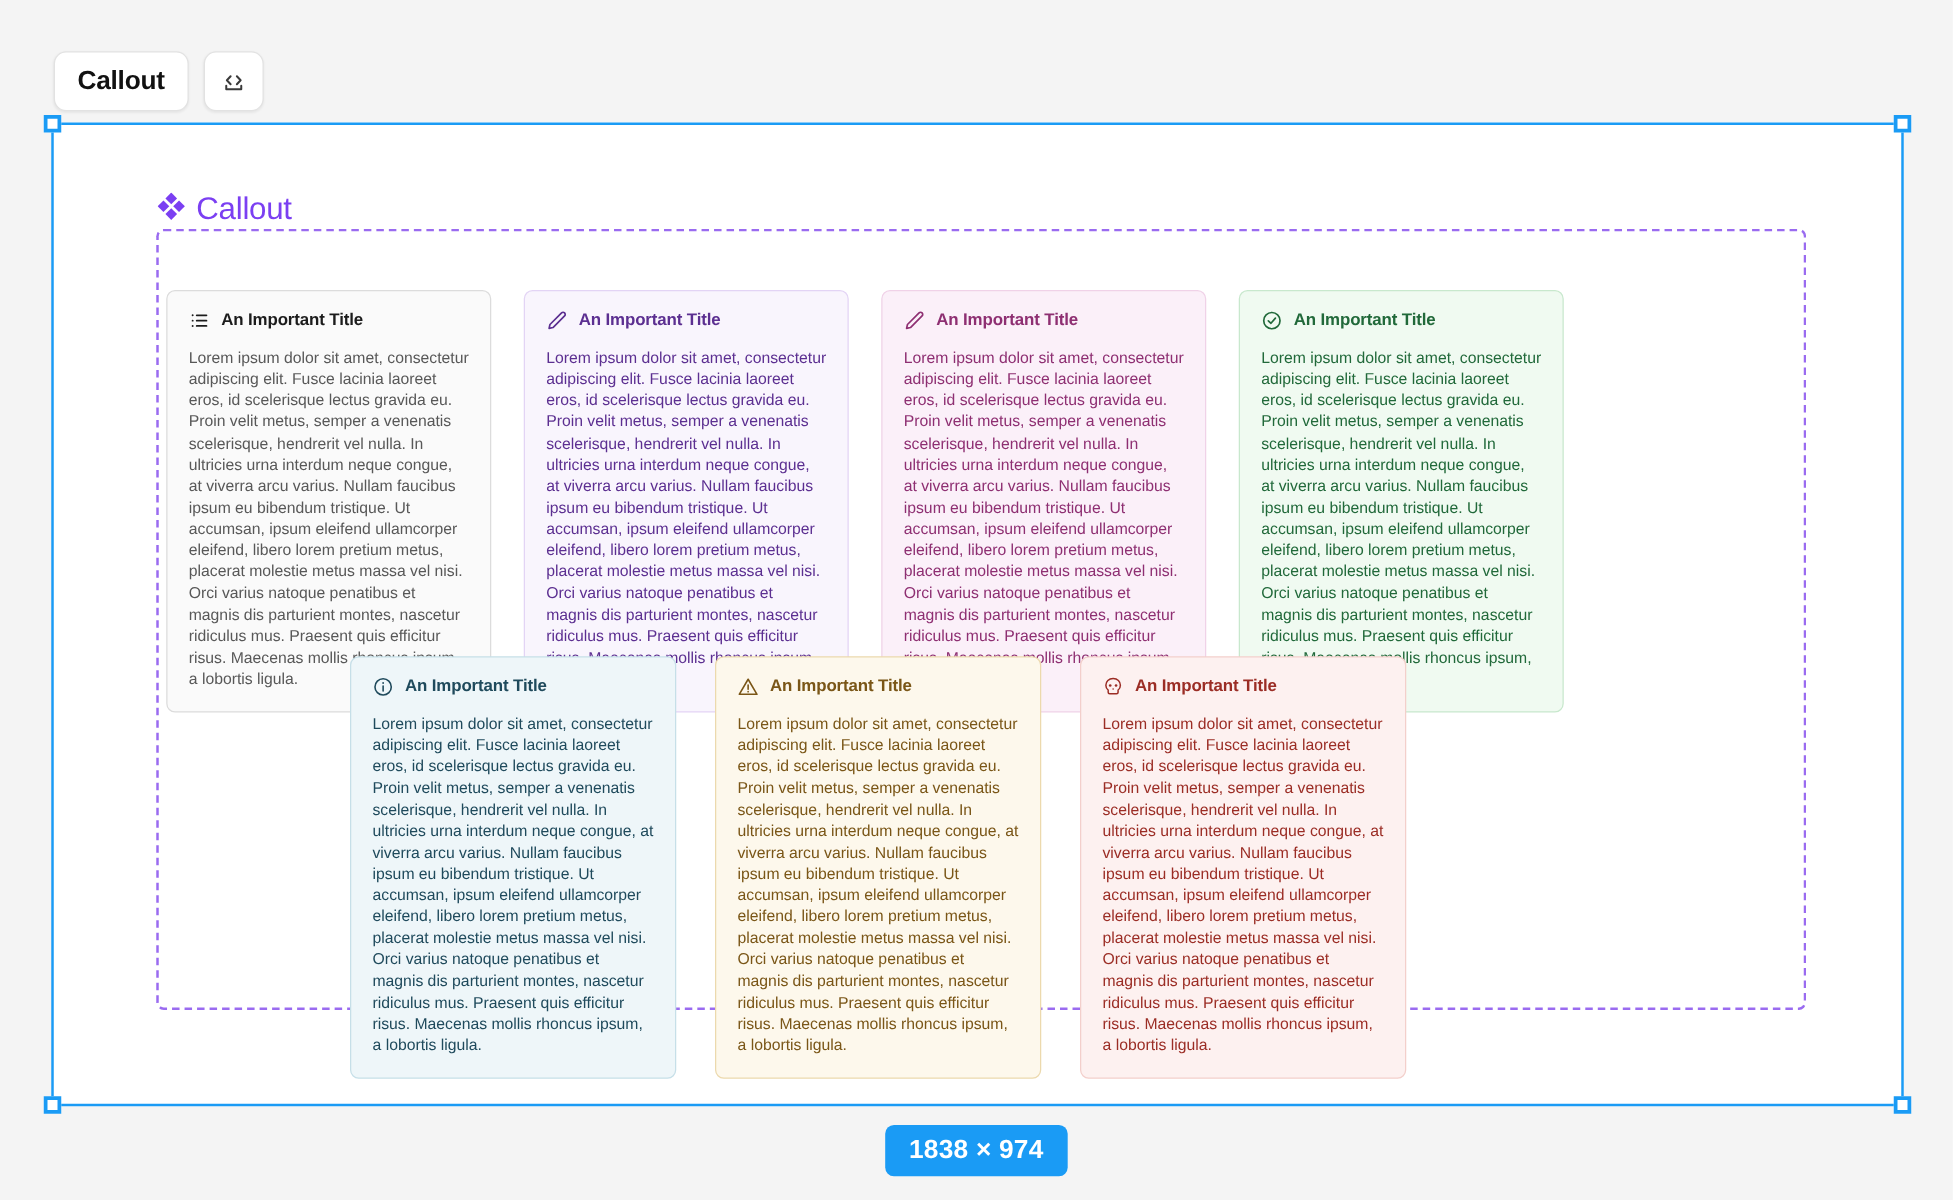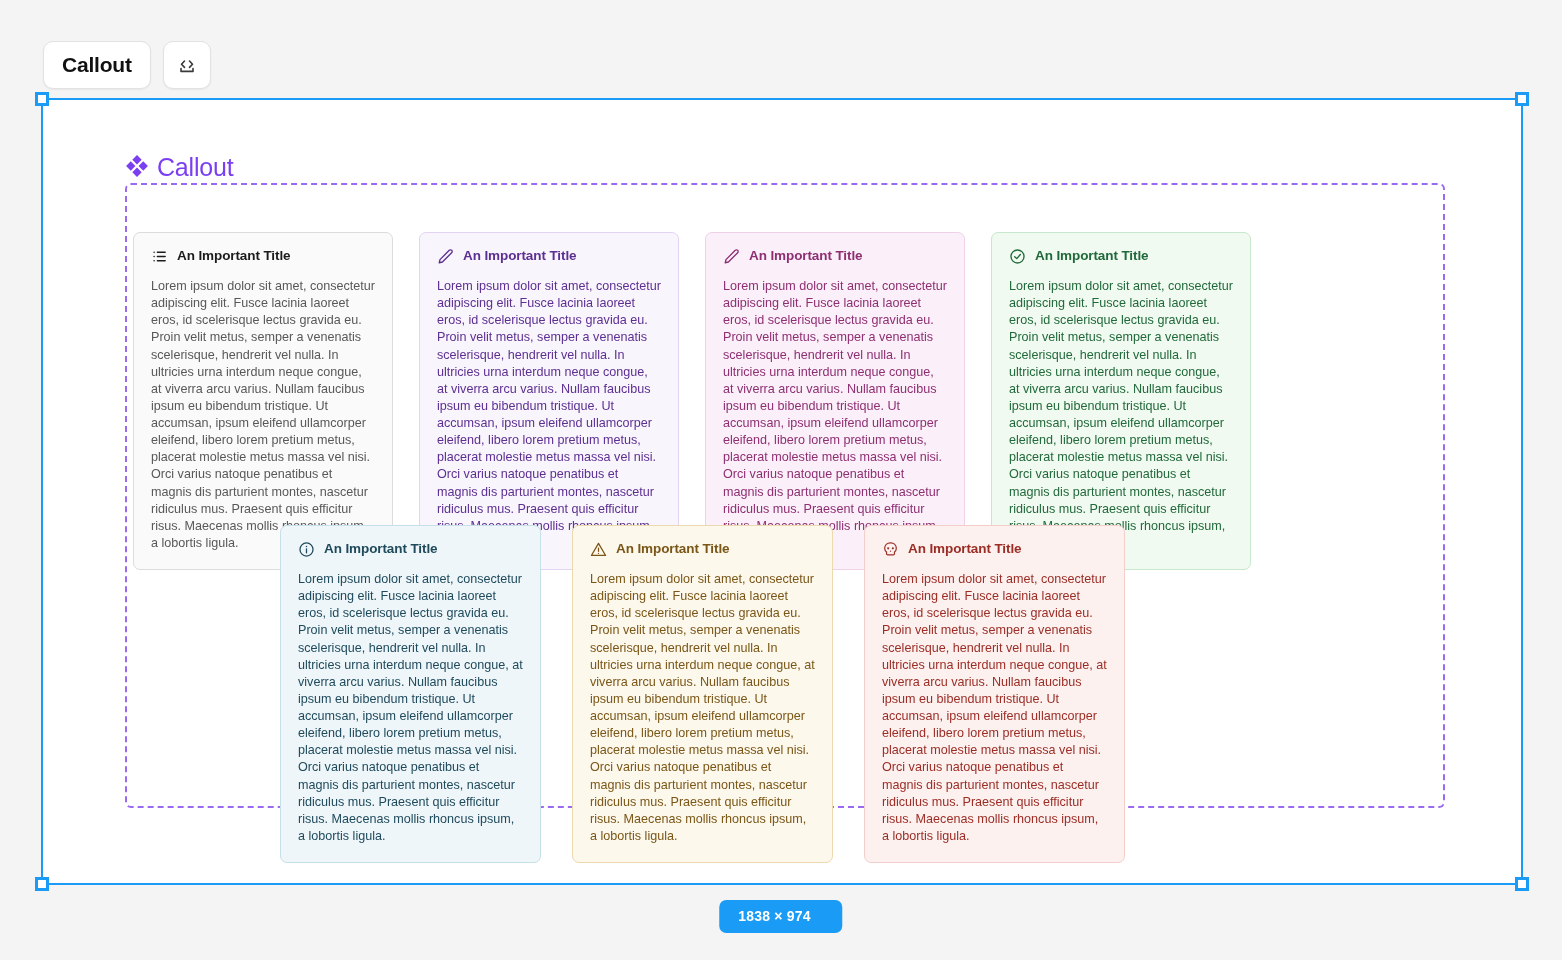--- a/index.html
+++ b/index.html
@@ -164,24 +164,24 @@
   .v-danger .ttl, .v-danger .callout-body { color:#9b2d25; }
 
   
   .dim-badge {
     position: absolute;
     left: 50%;
     transform: translateX(-50%);
     top: 900px;
     background: #1a9bf5;
     color: #ffffff;
-    font-size: 14px;
+    font-size: 21px;
     font-weight: bold;
     border-radius: 7px;
-    padding: 8px 32px 9px 19px;
+    padding: 8px 19px 9px 19px;
     letter-spacing: 0.2px;
   }
 </style>
 </head>
 <body>
 
 <div class="toolbar">
   <div class="chip chip-label">Callout</div>
   <div class="chip chip-icon">
     <span>

